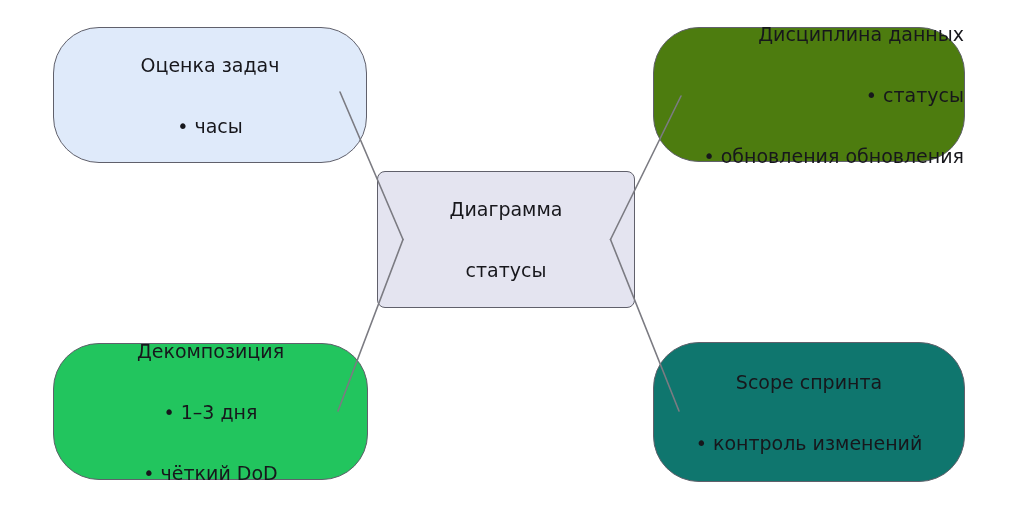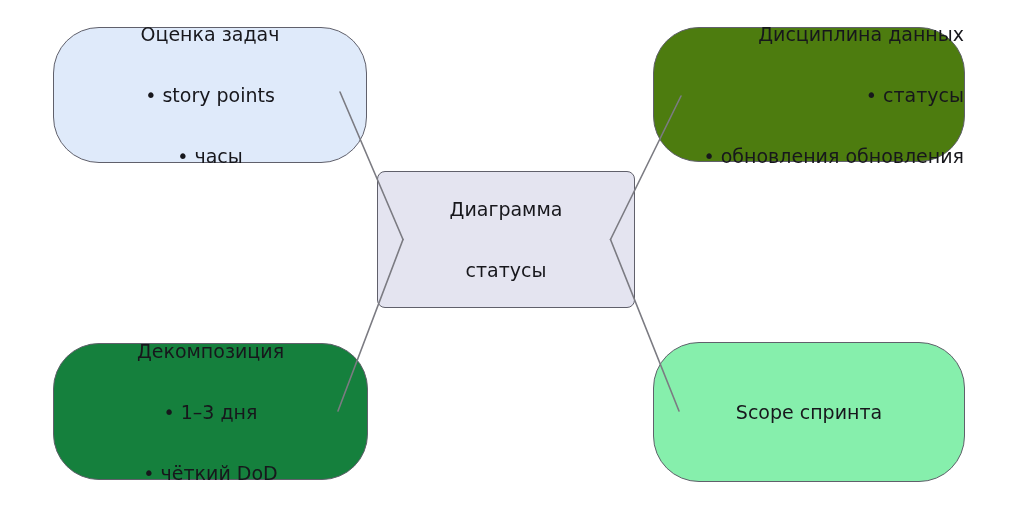--- a/index.html
+++ b/index.html
@@ -51,43 +51,43 @@
     stroke-linecap: round;
   }
 </style>
 </head>
 <body>
 
 <div class="stage">
 
   <div class="node" id="node-top-left" style="background-color: rgb(223, 234, 250);">
     <div class="line">Оценка задач</div>
-    <div class="line">• story points</div>
     <div class="line">• часы</div>
   </div>
 
   <div class="node" id="node-top-right" style="background-color: #4d7c0f; align-items: flex-end;">
     <div class="line">Дисциплина данных</div>
     <div class="line">• статусы</div>
     <div class="line">• обновления обновления</div>
   </div>
 
   <div class="node" id="node-center" style="background-color: rgb(228, 228, 240);">
     <div class="line">Диаграмма</div>
     <div class="line">статусы</div>
   </div>
 
-  <div class="node" id="node-bottom-left" style="background-color: #15803d; align-items: center;">
+  <div class="node" id="node-bottom-left" style="background-color: #22c55e; align-items: center;">
     <div class="line">Декомпозиция</div>
     <div class="line">• 1–3 дня</div>
     <div class="line">• чёткий DoD</div>
   </div>
 
-  <div class="node" id="node-bottom-right" style="background-color: #86efac; text-align: right;">
+  <div class="node" id="node-bottom-right" style="background-color: #0f766e; text-align: right;">
     <div class="line">Scope спринта</div>
+    <div class="line">• контроль изменений</div>
   </div>
 
   <svg class="connector-layer" viewBox="0 0 1024 515" xmlns="http://www.w3.org/2000/svg">
     <line x1="340" y1="92" x2="403" y2="239.5" stroke="#7b7b82"></line>
     <line x1="338" y1="411" x2="403" y2="239.5" stroke="#7b7b82"></line>
     <line x1="681" y1="96" x2="610.5" y2="239.5" stroke="#7b7b82"></line>
     <line x1="679" y1="411" x2="610.5" y2="239.5" stroke="#7b7b82"></line>
   </svg>
 
 </div>

